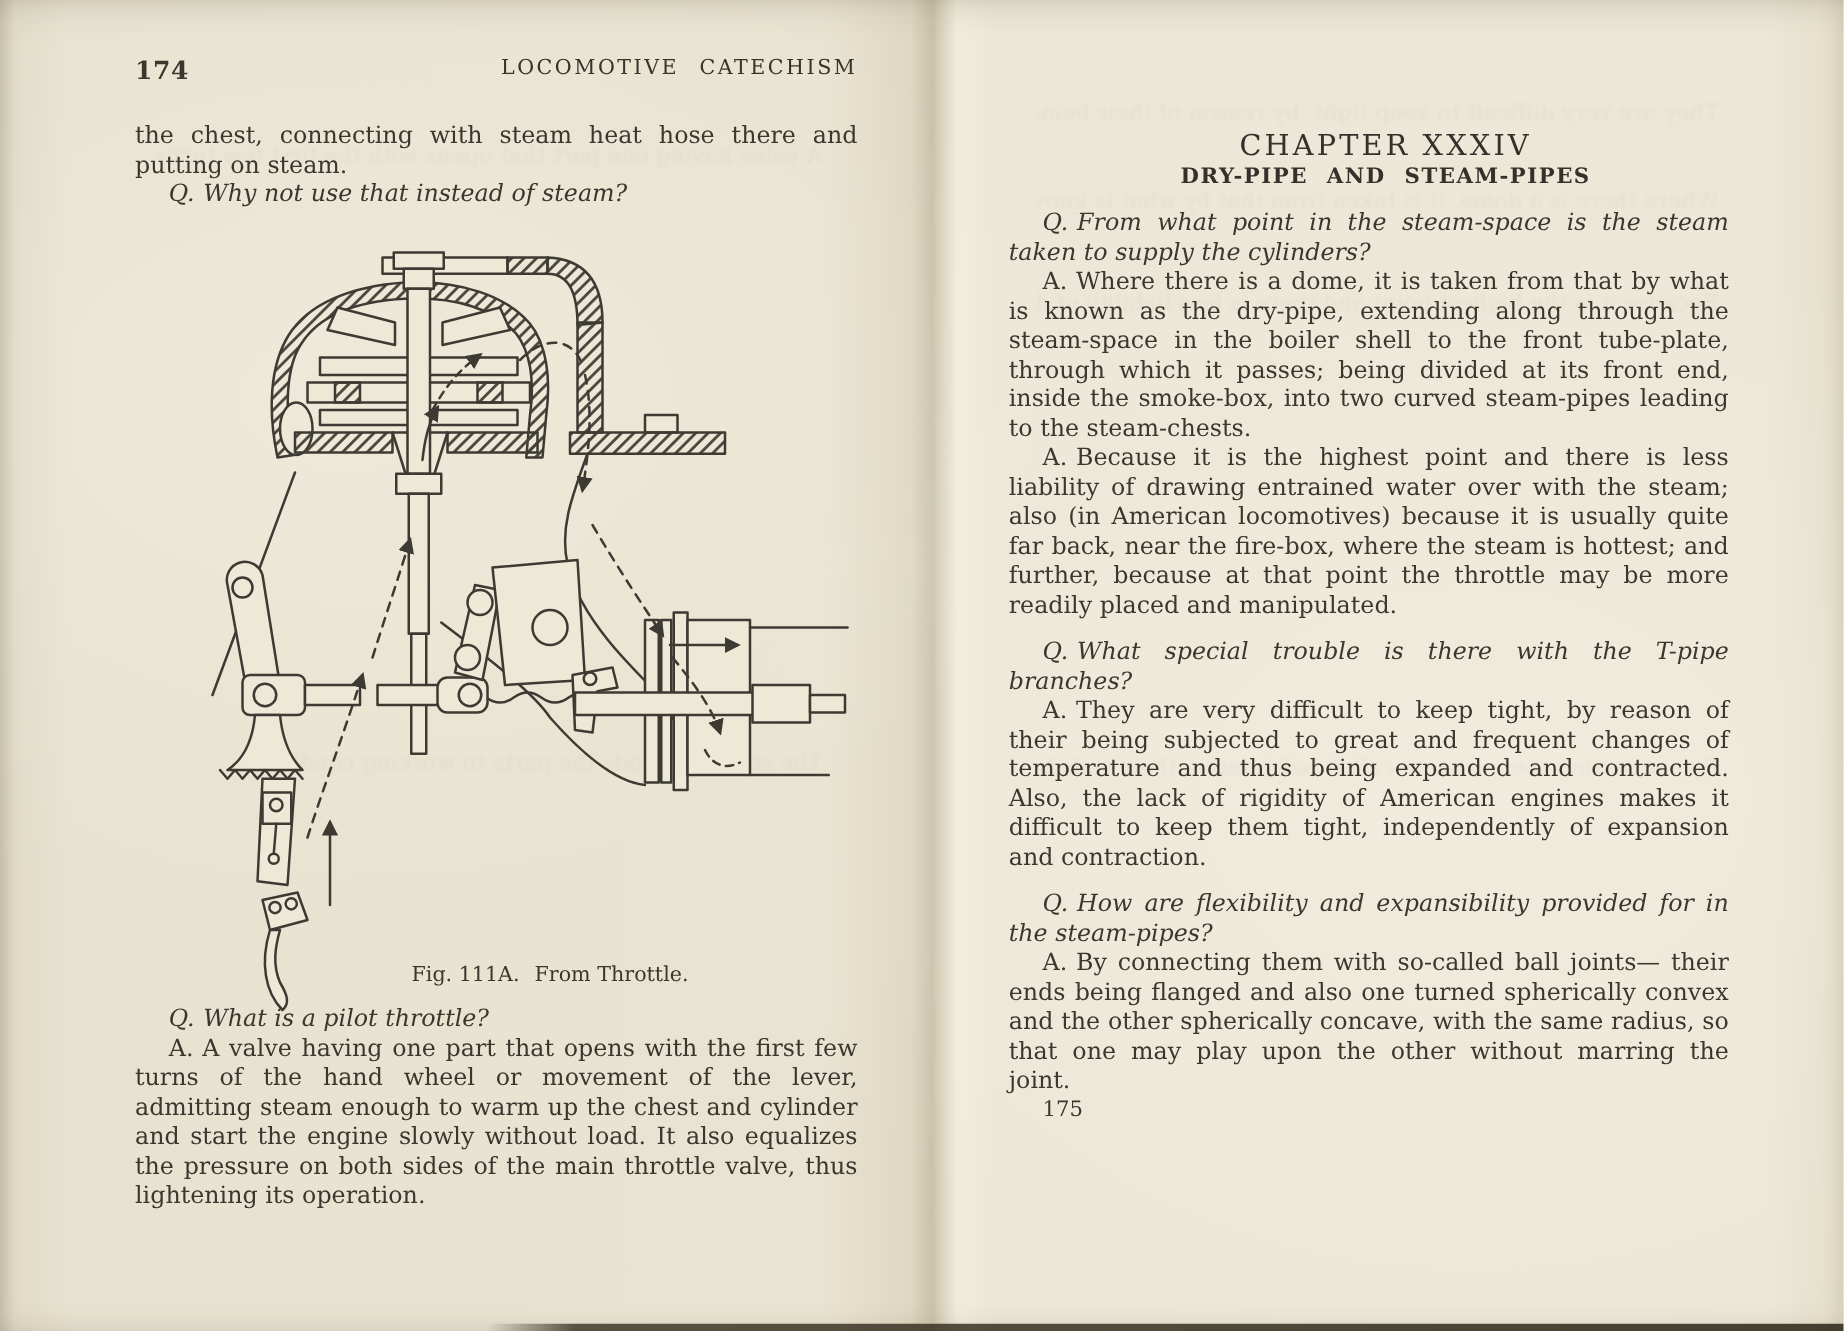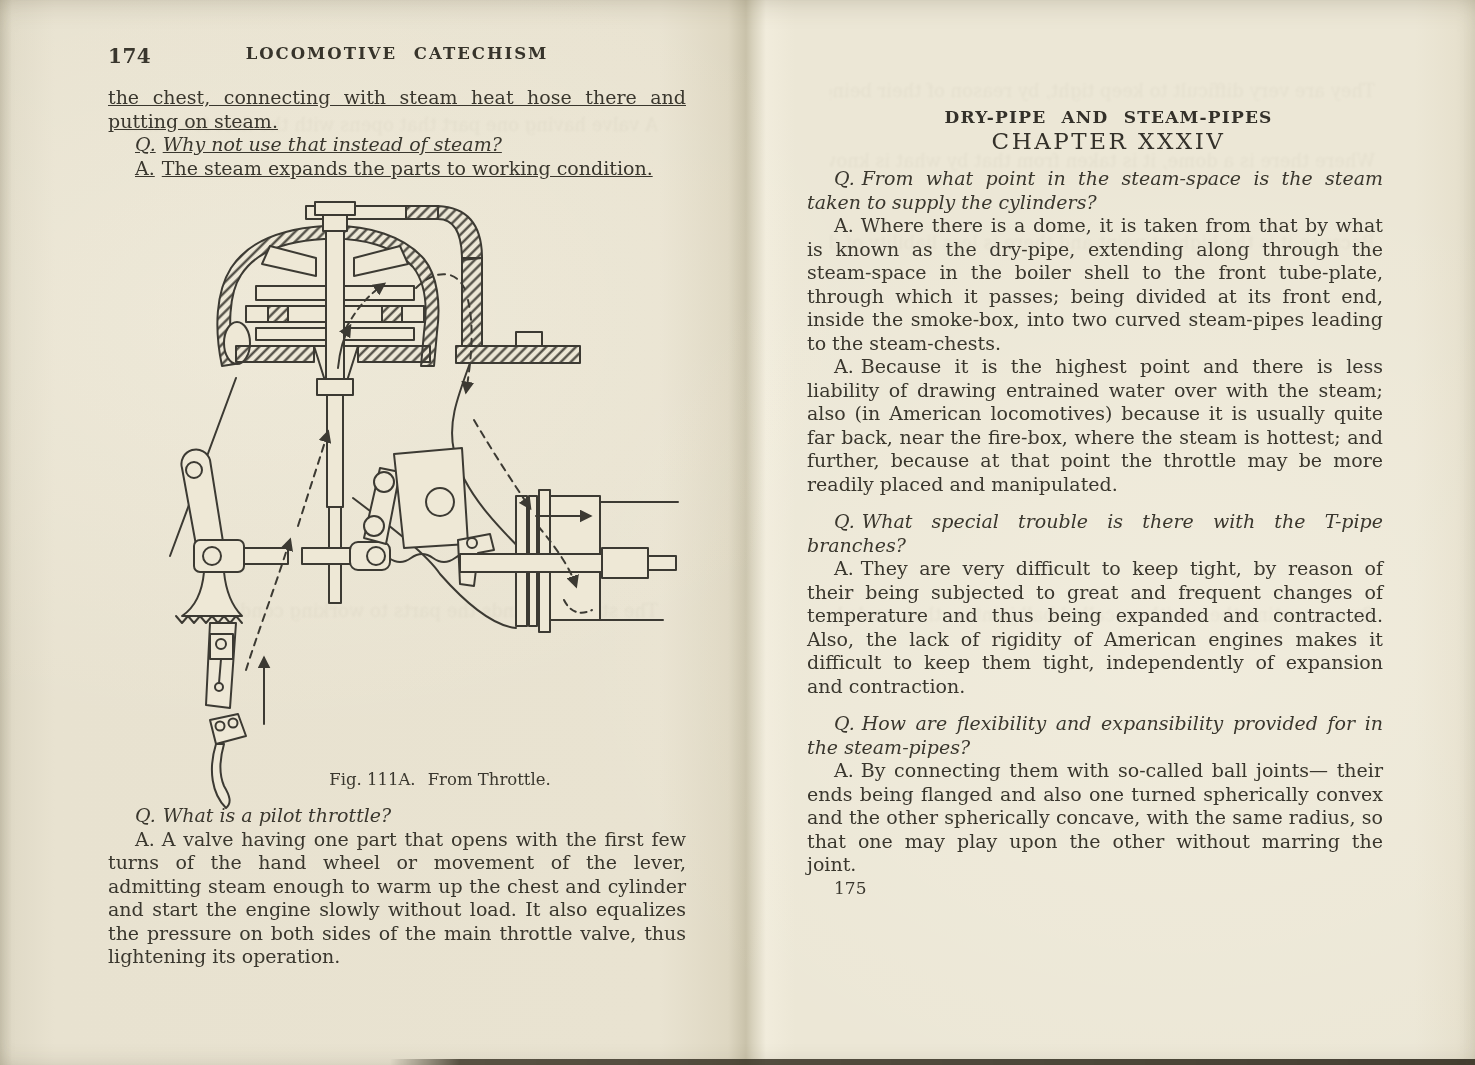--- a/index.html
+++ b/index.html
@@ -16,23 +16,23 @@
     color:#3a372e;
   }
   #canvas:after{content:"";position:absolute;inset:0;pointer-events:none;
     box-shadow:inset 0 14px 30px -18px rgba(90,80,55,.35), inset 0 -10px 26px -16px rgba(90,80,55,.3);}
   .bottom-edge{position:absolute;left:0;bottom:0;width:1475px;height:6px;
     background:linear-gradient(90deg, rgba(52,46,32,0) 0px, rgba(52,46,32,0) 390px, rgba(52,46,32,.8) 460px, rgba(45,40,28,.88) 1475px);
     filter:blur(.6px);}
   
   .running-head{position:absolute;top:44px;left:108px;width:578px;}
   .pg-num-left{position:absolute;left:0;top:0;font-size:20px;font-weight:bold;letter-spacing:.5px;}
-  .run-title{display:block;text-align:center;font-size:16.5px;font-weight:bold;letter-spacing:2px;word-spacing:9px;color:#37342b;}
+  .run-title{display:block;text-align:right;font-size:16.5px;font-weight:normal;letter-spacing:2px;word-spacing:9px;color:#37342b;}
   .flow{position:absolute;font-size:19px;line-height:23.5px;text-align:justify;}
-  .flow-left-top{left:108px;top:86px;width:578px;text-decoration:underline;}
+  .flow-left-top{left:108px;top:97px;width:578px;}
   .flow-left-bottom{left:108px;top:804px;width:578px;}
   .flow-right{left:807px;top:106px;width:576px;}
   p.para{margin:0;text-indent:27px;}
   p.para.noindent{text-indent:0;}
   p.q{font-style:italic;}
   .flow-right p.q{margin-top:14px;}
   .pfx{margin-right:7px;}
   p.q .pfx{font-style:italic;}
   .chapter-heading{margin:0 0 14px 0;text-align:center;font-size:23px;letter-spacing:2.5px;text-indent:0;color:#34312a;}
   .chapter-subtitle{margin:0 0 14px 0;text-align:center;font-size:17px;font-weight:bold;letter-spacing:1.2px;word-spacing:8px;text-indent:0;color:#34312a;}
@@ -64,23 +64,20 @@
       <span class="run-title">LOCOMOTIVE CATECHISM</span>
     </div>
 
     <div class="flow flow-left-top">
       <p class="para noindent">
         <span>the chest, connecting with steam heat hose there and putting on steam.</span>
       </p>
       <p class="para q">
         <span class="pfx">Q.</span><span>Why not use that instead of steam?</span>
       </p>
-      <p class="para a">
-        <span class="pfx">A.</span><span>The steam expands the parts to working condition.</span>
-      </p>
     </div>
 
     <div class="figure-wrap">
       <svg viewBox="0 0 592 614" width="592" height="614">
         <defs>
           <pattern id="hat" width="7" height="7" patternUnits="userSpaceOnUse" patternTransform="rotate(45)">
             <line x1="3.5" y1="0" x2="3.5" y2="7" stroke="#45423a" stroke-width="2.2"></line>
           </pattern>
           <marker id="ah" viewBox="0 0 10 10" refX="8" refY="5" markerWidth="6.5" markerHeight="6.5" orient="auto-start-reverse">
             <path d="M0,0 L10,5 L0,10 z" fill="#3c3a33"></path>
@@ -182,22 +179,22 @@
         <span class="pfx">Q.</span><span>What is a pilot throttle?</span>
       </p>
       <p class="para a">
         <span class="pfx">A.</span><span>A valve having one part that opens with the first few turns of the hand wheel or movement of the lever, admitting steam enough to warm up the chest and cylinder and start the engine slowly without load. It also equalizes the pressure on both sides of the main throttle valve, thus lightening its operation.</span>
       </p>
     </div>
   </div>
 
   <div>
     <div class="flow flow-right">
+      <p class="para chapter-heading">CHAPTER XXXIV</p>
       <p class="para chapter-subtitle">DRY-PIPE AND STEAM-PIPES</p>
-      <p class="para chapter-heading">CHAPTER XXXIV</p>
 
       <p class="para q">
         <span class="pfx">Q.</span><span>From what point in the steam-space is the steam taken to supply the cylinders?</span>
       </p>
       <p class="para a">
         <span class="pfx">A.</span><span>Where there is a dome, it is taken from that by what is known as the dry-pipe, extending along through the steam-space in the boiler shell to the front tube-plate, through which it passes; being divided at its front end, inside the smoke-box, into two curved steam-pipes leading to the steam-chests.</span>
       </p>
 
       <p class="para a">
         <span class="pfx">A.</span><span>Because it is the highest point and there is less liability of drawing entrained water over with the steam; also (in American locomotives) because it is usually quite far back, near the fire-box, where the steam is hottest; and further, because at that point the throttle may be more readily placed and manipulated.</span>

